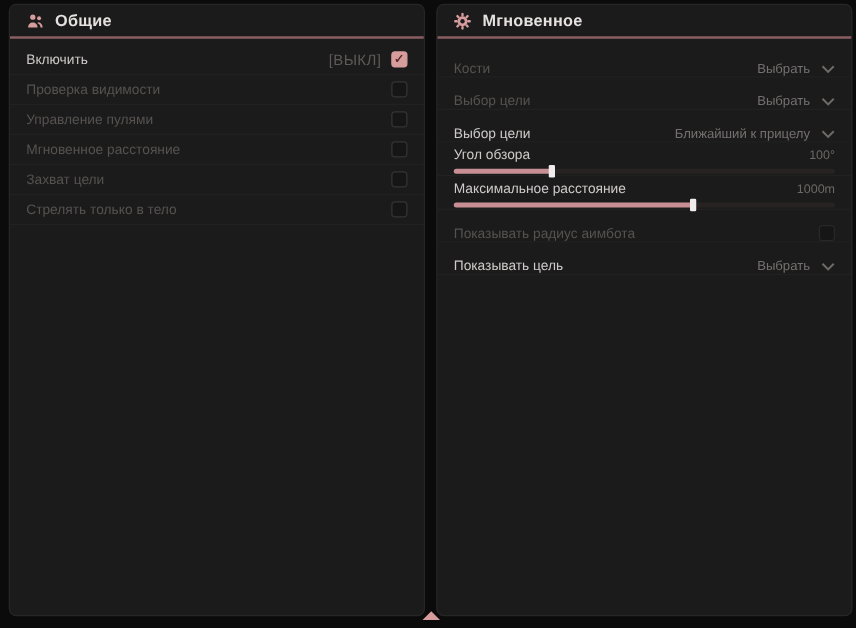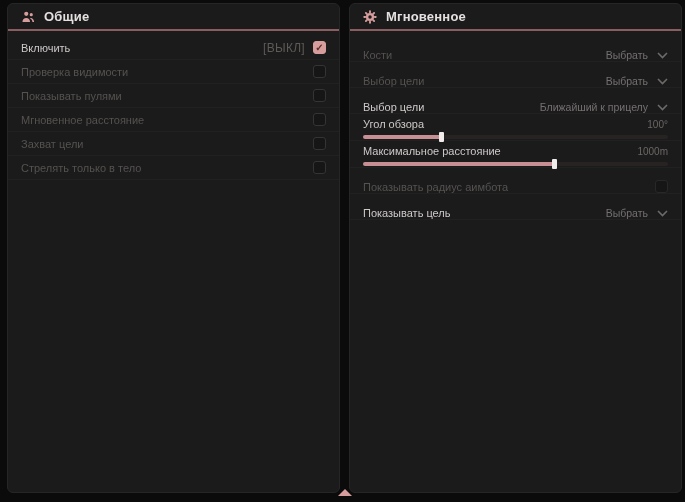--- a/index.html
+++ b/index.html
@@ -87,21 +87,21 @@
     </span>
   </div>
       <div class="row">
     <span class="label">Проверка видимости</span>
     <span class="value">
 
       <span class="checkbox"></span>
     </span>
   </div>
       <div class="row">
-    <span class="label">Показывать пулями</span>
+    <span class="label">Управление пулями</span>
     <span class="value">
 
       <span class="checkbox"></span>
     </span>
   </div>
       <div class="row">
     <span class="label">Мгновенное расстояние</span>
     <span class="value">
 
       <span class="checkbox"></span>

